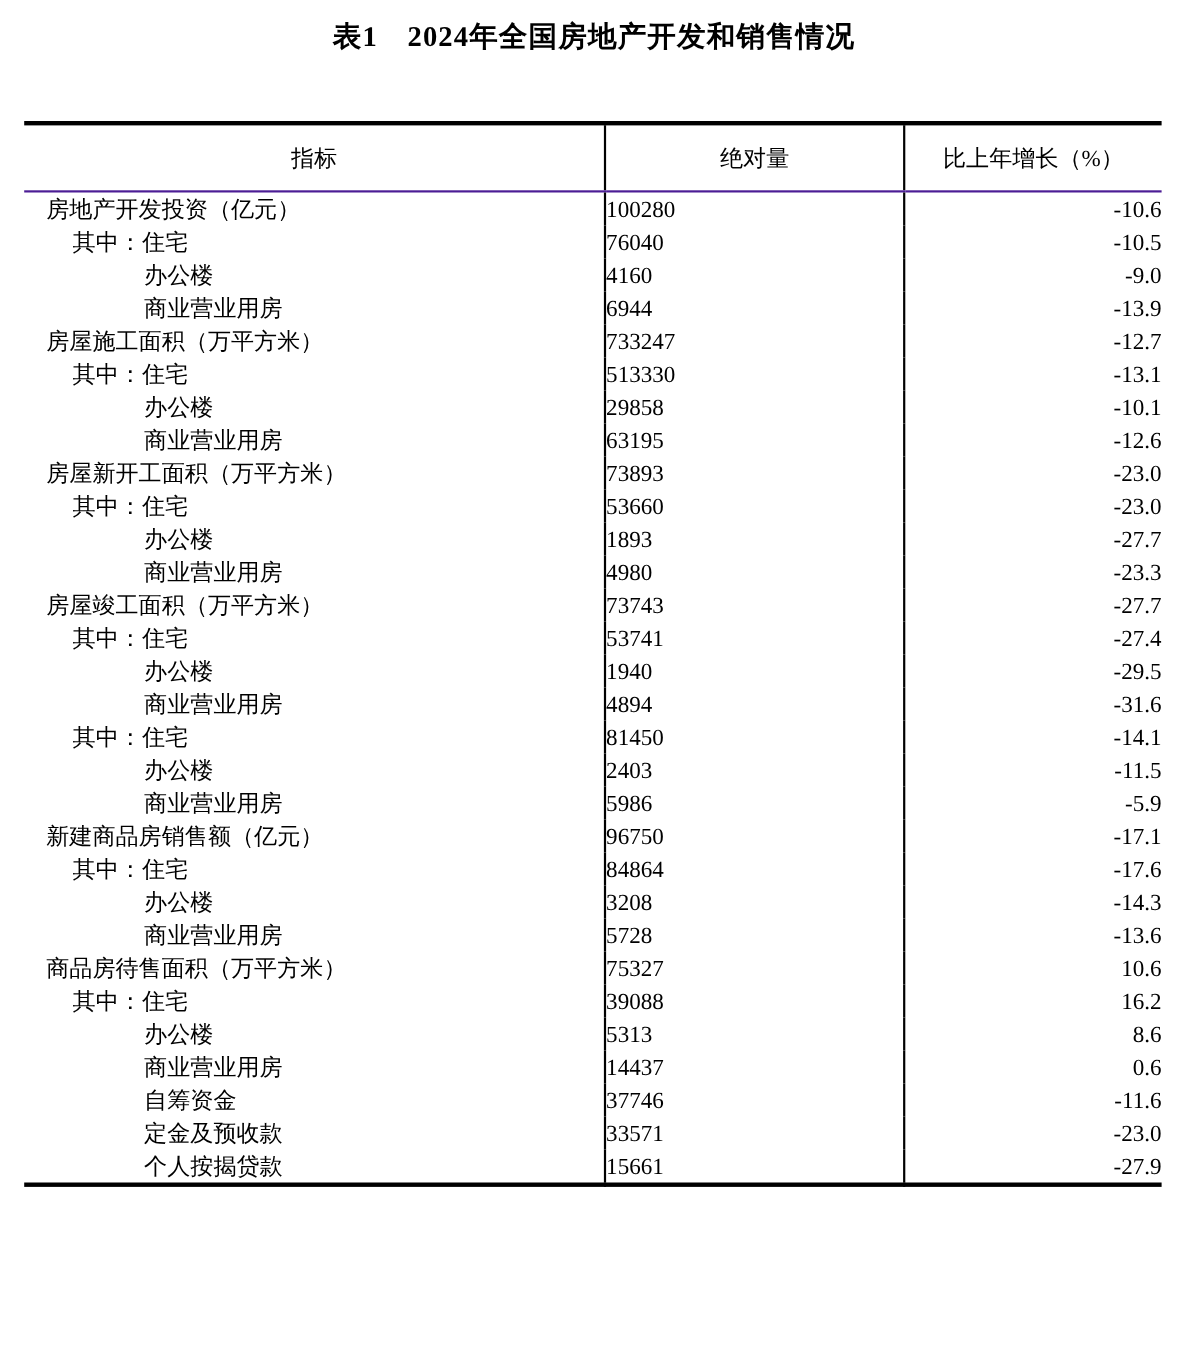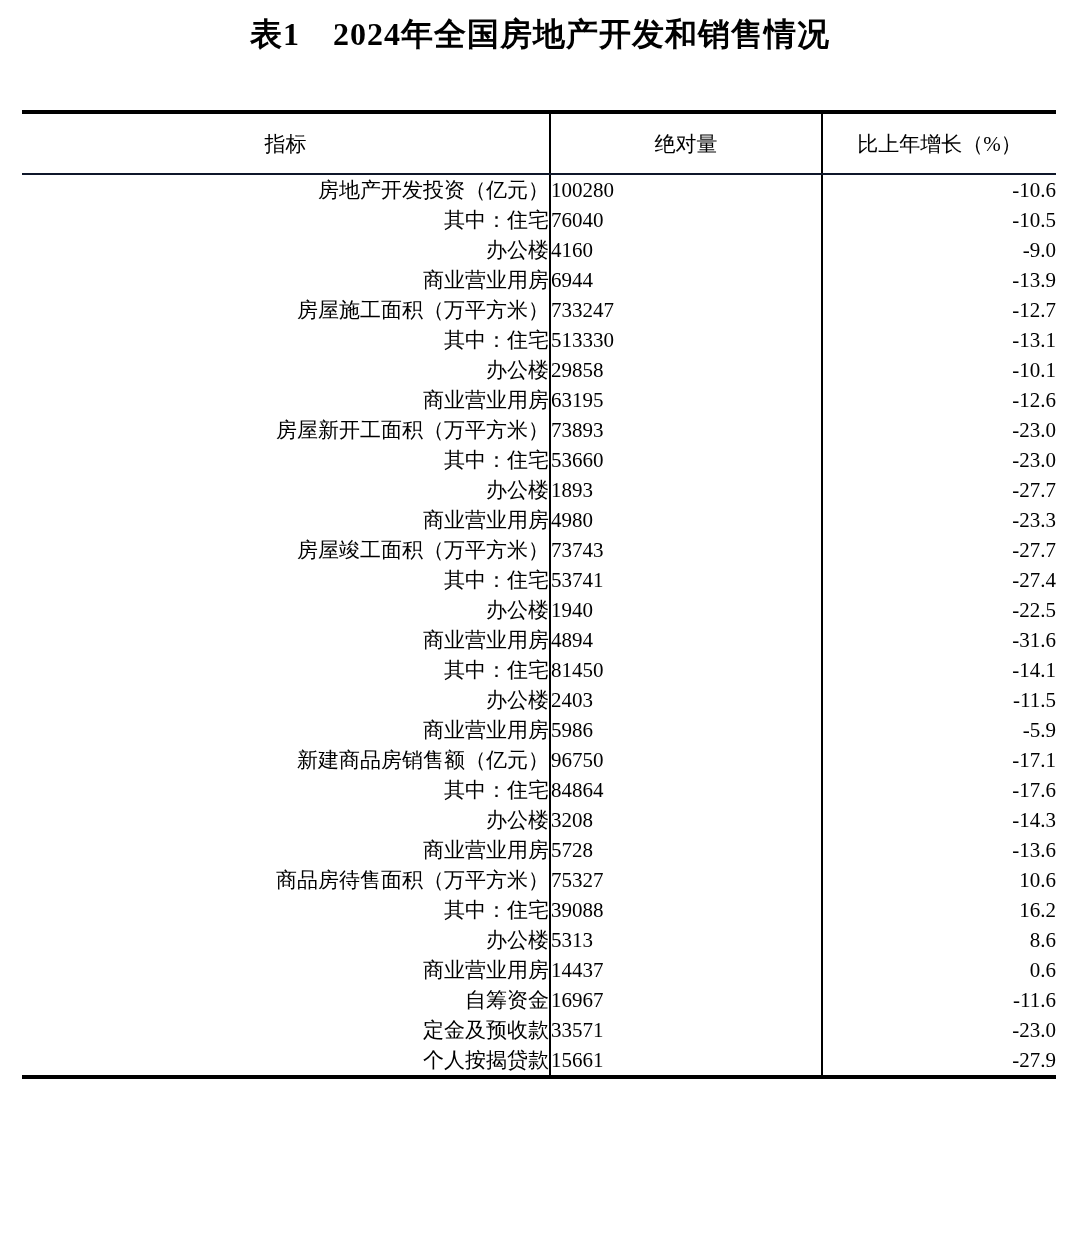--- a/index.html
+++ b/index.html
@@ -12,21 +12,21 @@
     width: 1080px;
     height: 1233px;
     background: #ffffff;
     font-family: "Liberation Serif", "DejaVu Serif", serif;
     color: #000000;
     overflow: hidden;
   }
   .doc-title {
     padding-top: 18px;
     text-align: center;
-    font-size: 32px;
+    font-size: 26px;
     font-weight: bold;
     line-height: 32px;
     letter-spacing: 1px;
   }
   table.stat-table {
     margin: 60px 24px 0 22px;
     width: 1034px;
     border-collapse: collapse;
     table-layout: fixed;
     border-top: 4px solid #000000;
@@ -36,31 +36,31 @@
   table.stat-table td {
     font-weight: normal;
     font-size: 21px;
     padding: 0;
     overflow: hidden;
     white-space: nowrap;
   }
   thead th {
     height: 59px;
     vertical-align: middle;
-    border-bottom: 2px solid #0f172a;
+    border-bottom: 2px solid #4c1d95;
     font-size: 21px;
   }
   tbody td {
     height: 30px;
     vertical-align: middle;
   }
   .col-abs, .col-growth {
     border-left: 2px solid #000000;
   }
-  td.cell-indicator { text-align: right; }
+  td.cell-indicator { text-align: left; }
   td.cell-indicator.indent-0 { padding-left: 20px; }
   td.cell-indicator.indent-1 { padding-left: 44px; }
   td.cell-indicator.indent-2 { padding-left: 109px; }
   td.cell-absolute {
     padding-right: 8px;
   }
   td.cell-growth {
     text-align: right;
     padding-right: 10px;
   }
@@ -152,21 +152,21 @@
           <td class="cell-growth col-growth">-27.7</td>
         </tr>
         <tr>
           <td class="cell-indicator indent-1">其中：住宅</td>
           <td class="cell-absolute col-abs">53741</td>
           <td class="cell-growth col-growth">-27.4</td>
         </tr>
         <tr>
           <td class="cell-indicator indent-2">办公楼</td>
           <td class="cell-absolute col-abs">1940</td>
-          <td class="cell-growth col-growth">-22.5</td>
+          <td class="cell-growth col-growth">-29.5</td>
         </tr>
         <tr>
           <td class="cell-indicator indent-2">商业营业用房</td>
           <td class="cell-absolute col-abs">4894</td>
           <td class="cell-growth col-growth">-31.6</td>
         </tr>
         <tr>
           <td class="cell-indicator indent-1">其中：住宅</td>
           <td class="cell-absolute col-abs">81450</td>
           <td class="cell-growth col-growth">-14.1</td>
@@ -216,21 +216,21 @@
           <td class="cell-absolute col-abs">5313</td>
           <td class="cell-growth col-growth">8.6</td>
         </tr>
         <tr>
           <td class="cell-indicator indent-2">商业营业用房</td>
           <td class="cell-absolute col-abs">14437</td>
           <td class="cell-growth col-growth">0.6</td>
         </tr>
         <tr>
           <td class="cell-indicator indent-2">自筹资金</td>
-          <td class="cell-absolute col-abs">16967</td>
+          <td class="cell-absolute col-abs">37746</td>
           <td class="cell-growth col-growth">-11.6</td>
         </tr>
         <tr>
           <td class="cell-indicator indent-2">定金及预收款</td>
           <td class="cell-absolute col-abs">33571</td>
           <td class="cell-growth col-growth">-23.0</td>
         </tr>
         <tr>
           <td class="cell-indicator indent-2">个人按揭贷款</td>
           <td class="cell-absolute col-abs">15661</td>

